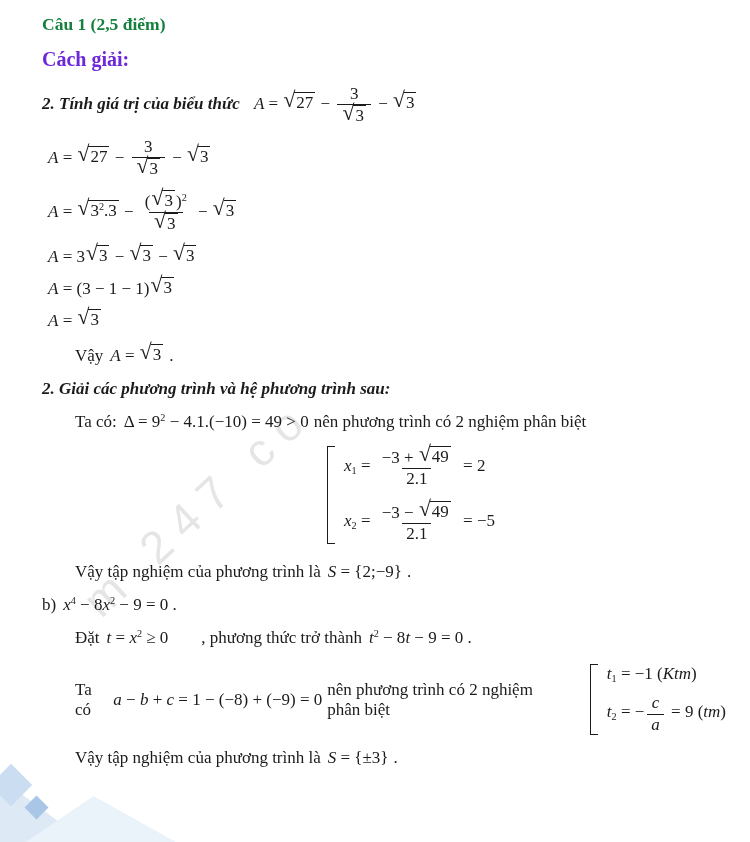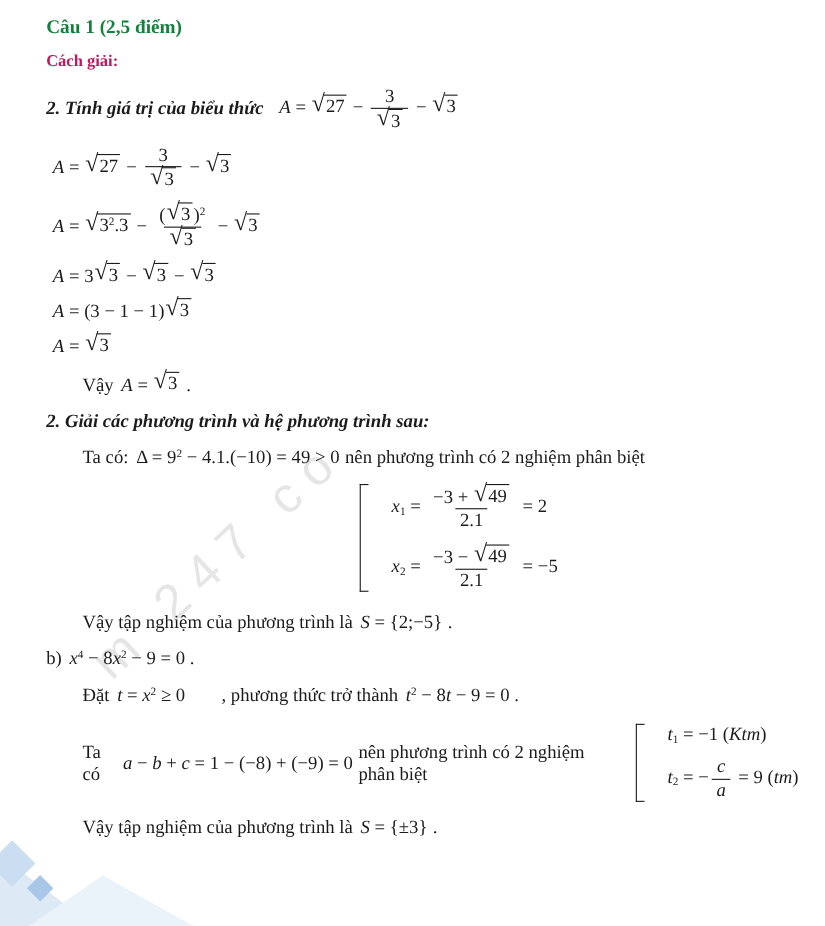--- a/index.html
+++ b/index.html
@@ -5,21 +5,21 @@
   html,body{margin:0;padding:0;background:#ffffff;}
   body{width:750px;height:842px;overflow:hidden;
        font-family:"Liberation Serif","DejaVu Serif",serif;
        font-size:17px;color:#1b1b1b;position:relative;}
   .page{position:relative;width:750px;height:842px;box-sizing:border-box;
         padding:12px 24px 0 42px;}
   .content{position:relative;z-index:2;}
 
   
   .title-red{color:#15803d;font-weight:bold;font-size:17.5px;margin:2px 0 0;}
-  .heading-blue{color:#be185d;font-weight:bold;font-size:15px;margin:13px 0 0;}
+  .heading-blue{color:#6d28d9;font-weight:bold;font-size:20px;margin:13px 0 0;}
   .part-heading{font-weight:bold;font-style:italic;margin:16px 0 0;}
   .part-heading .math{font-weight:normal;font-style:normal;margin-left:10px;}
 
   
   .line{margin:13px 0 0;}
   .eq{margin:10px 0 0;padding-left:6px;}
 
   
   .math{white-space:nowrap;}
   .mit{font-style:italic;}
@@ -32,21 +32,21 @@
   .frac .den{border-top:1.4px solid currentColor;}
   .sqrt{display:inline-flex;align-items:flex-start;margin:0 1px;}
   .rad{font-size:1.28em;line-height:1;margin-right:-1px;transform:translateY(-2px);}
   .radbody{border-top:1.5px solid currentColor;padding:0 2px;margin-top:0;}
 
   .pre{margin-right:7px;margin-left:33px;}
   .suf{margin-left:5px;}
   .lbl{margin-right:7px;}
 
   
-  .sys-block{display:inline-flex;align-items:flex-start;gap:12px;}
+  .sys-block{display:inline-flex;align-items:flex-start;}
   .sqbr{width:7px;align-self:stretch;border:1.8px solid #1b1b1b;border-right:none;
         margin-right:9px;}
   .sys-rows{display:inline-flex;flex-direction:column;}
   .roots-block{margin:14px 0 0 285px;}
   .roots-block .sys-rows{gap:12px;}
   .viete-line{display:flex;align-items:center;margin:16px 0 0;}
   .viete-line .sys-block{margin-left:6px;padding-left:26px;}
   .viete-line .sys-rows{gap:9px;}
 
   
@@ -179,21 +179,21 @@
               <span class="num"><span class="mup">−3 − </span><span class="sqrt">
                   <span class="rad">√</span>
                   <span class="radbody"><span class="mup">49</span></span>
                 </span></span>
               <span class="den"><span class="mup">2.1</span></span>
             </span><span class="mup"> = −5</span></span>
       </span>
     </div>
 
     <div class="line">
-      <span class="pre">Vậy tập nghiệm của phương trình là</span><span class="math"><span class="mit">S</span><span class="mup"> = {2;−5}</span></span><span class="suf">.</span>
+      <span class="pre">Vậy tập nghiệm của phương trình là</span><span class="math"><span class="mit">S</span><span class="mup"> = {2;−9}</span></span><span class="suf">.</span>
     </div>
 
     
     <div class="line">
       <span class="lbl">b)</span><span class="math"><span class="mit">x</span><sup>4</sup><span class="mup"> − 8</span><span class="mit">x</span><sup>2</sup><span class="mup"> − 9 = 0 .</span></span>
     </div>
 
     <div class="line">
       <span class="pre">Đặt</span><span class="math"><span class="mit">t</span><span class="mup"> = </span><span class="mit">x</span><sup>2</sup><span class="mup"> ≥ 0</span></span><span class="pre">, phương thức trở thành</span><span class="math"><span class="mit">t</span><sup>2</sup><span class="mup"> − 8</span><span class="mit">t</span><span class="mup"> − 9 = 0 .</span></span>
     </div>

